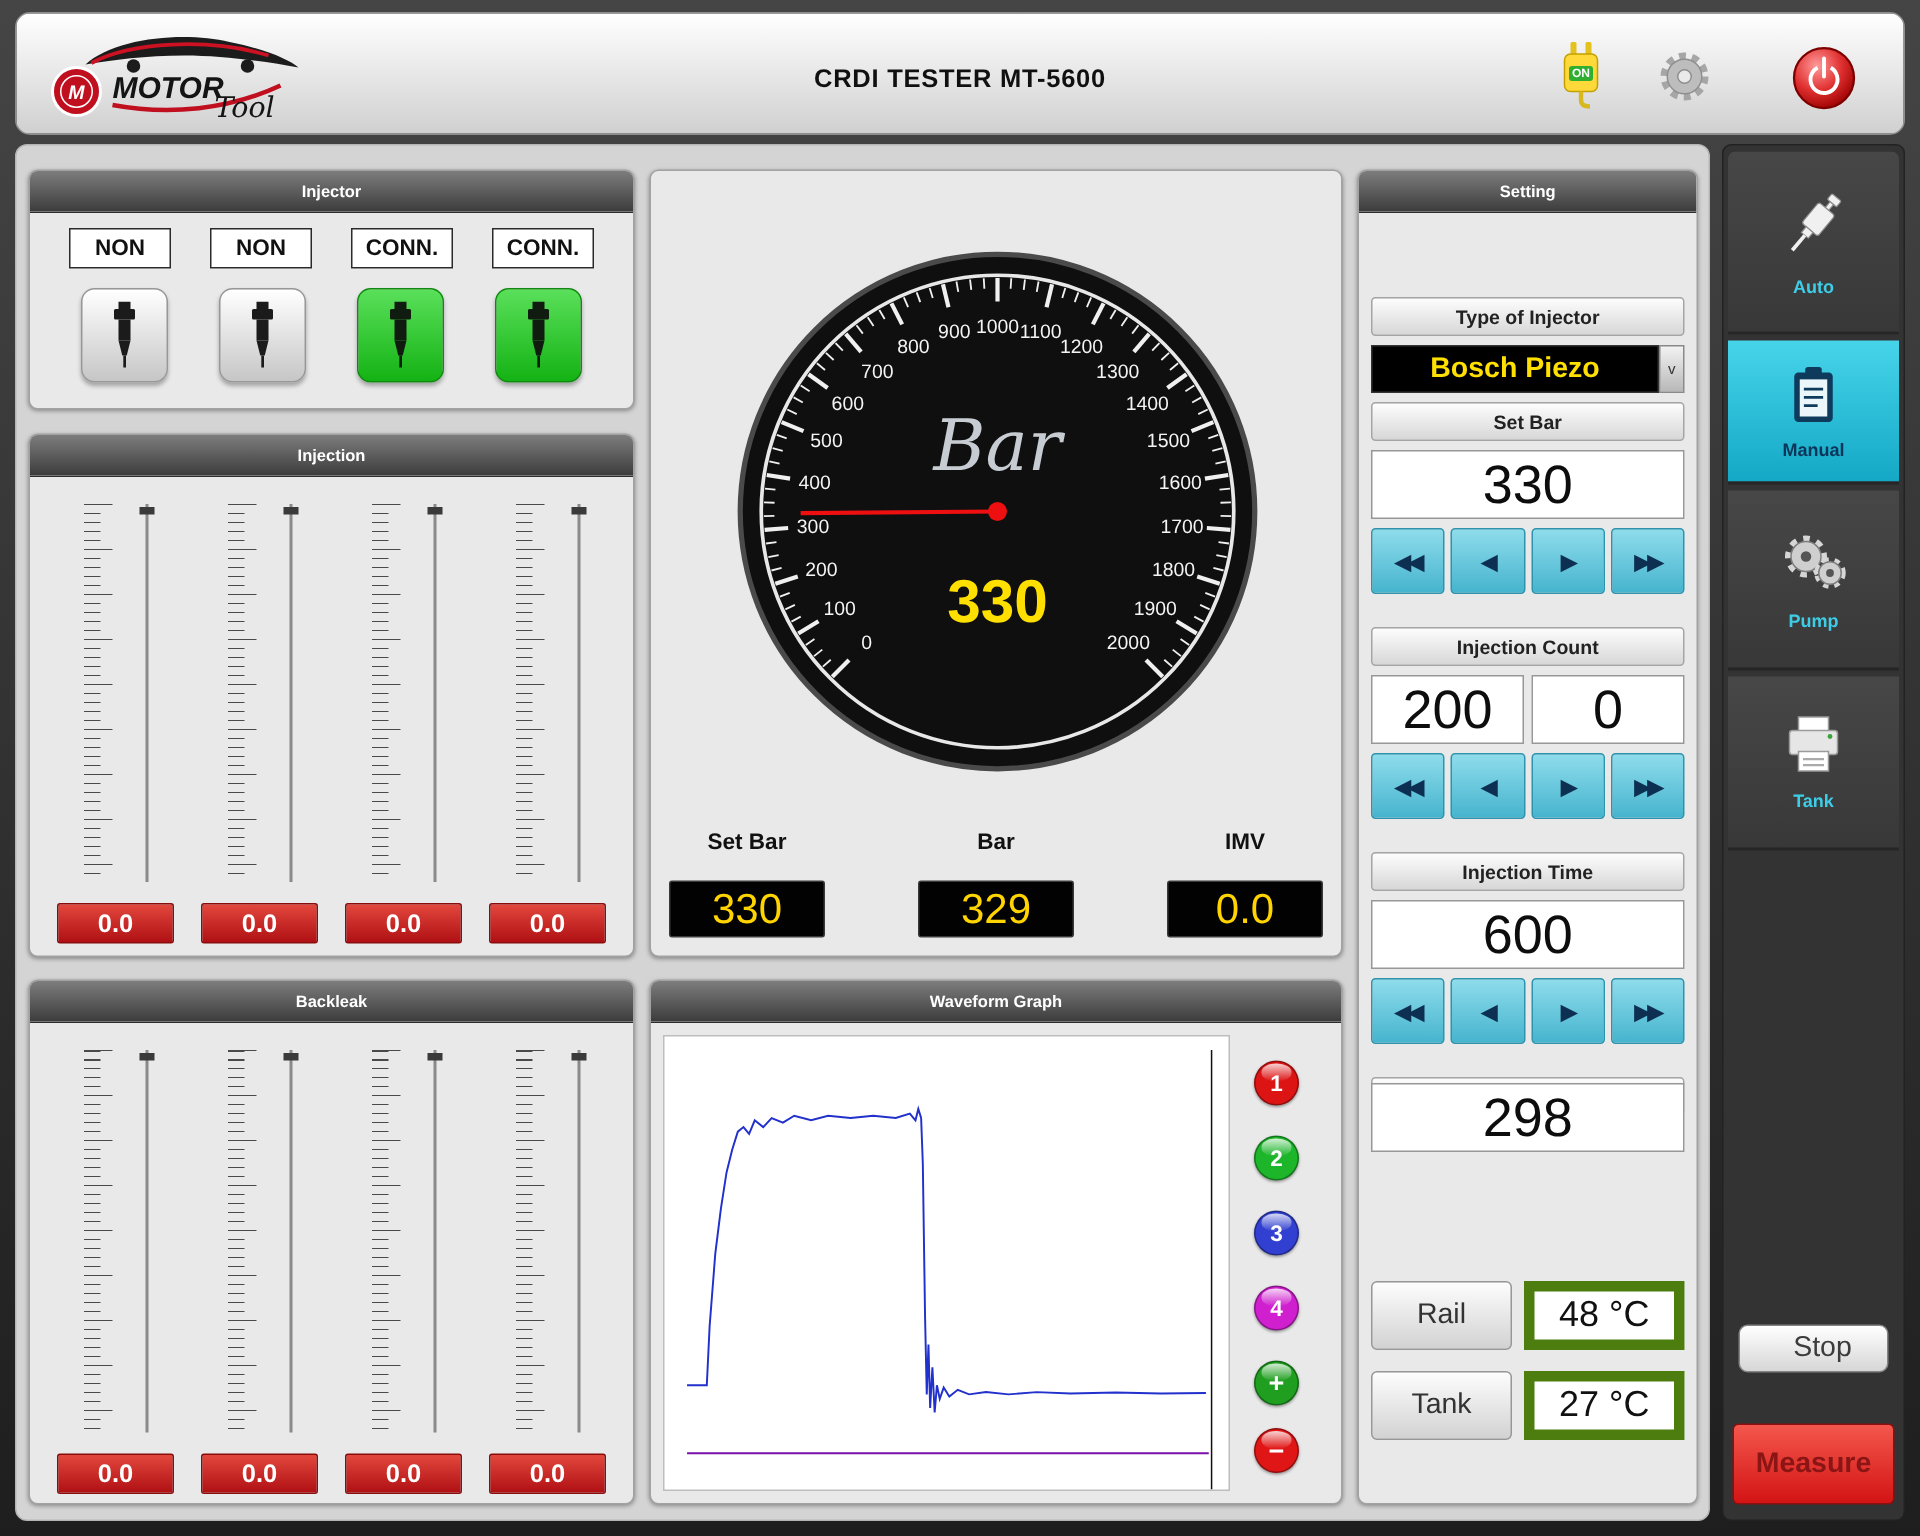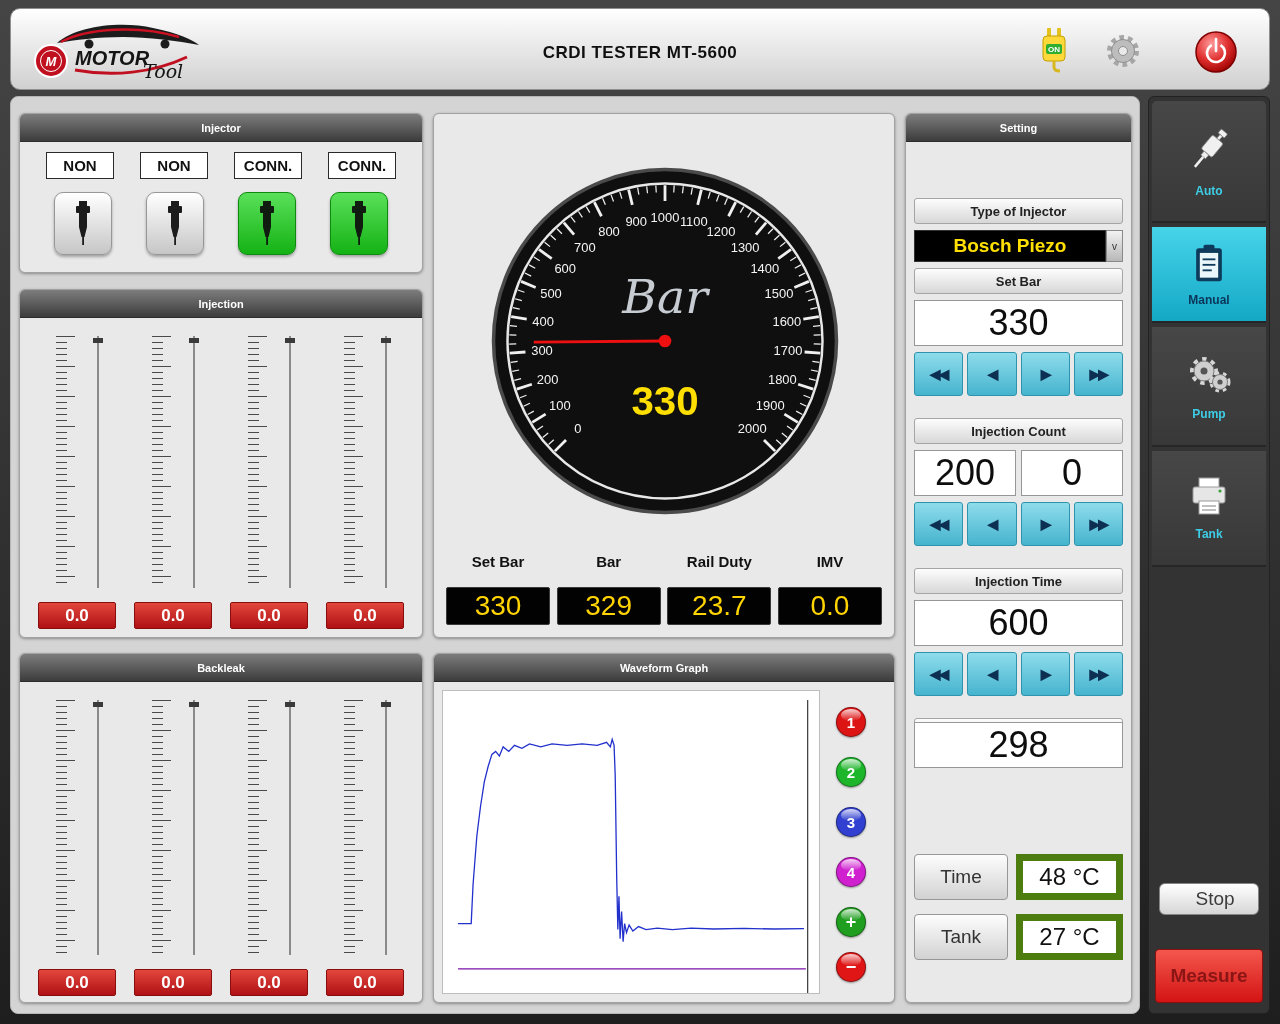--- a/index.html
+++ b/index.html
@@ -407,24 +407,20 @@
       <div class="readouts">
         <div class="readout">
           <div class="readout-label">Set Bar</div>
           <div class="readout-box">330</div>
         </div>
         <div class="readout">
           <div class="readout-label">Bar</div>
           <div class="readout-box">329</div>
         </div>
         <div class="readout">
-          <div class="readout-label">Rail Duty</div>
-          <div class="readout-box">23.7</div>
-        </div>
-        <div class="readout">
           <div class="readout-label">IMV</div>
           <div class="readout-box">0.0</div>
         </div>
       </div>
     </section>
 
     <section class="panel" id="p-backleak">
       <div class="panel-header">Backleak</div>
       <div class="sliders">
         <div class="gauge-col">
@@ -539,21 +535,21 @@
         <button class="nav-btn">▶</button>
         <button class="nav-btn">▶▶</button>
       </div>
 
       <div class="sr sr-label" id="lbl-rpm">RPM</div>
       <div class="sr num-row" id="row-rpm">
         <div class="num-box">298</div>
       </div>
 
       <div class="sr temp-row" id="row-rail">
-        <div class="temp-label">Time</div>
+        <div class="temp-label">Rail</div>
         <div class="temp-value">48 °C</div>
       </div>
       <div class="sr temp-row" id="row-tank">
         <div class="temp-label">Tank</div>
         <div class="temp-value">27 °C</div>
       </div>
     </section>
   </main>
 
   <aside class="sidebar">

